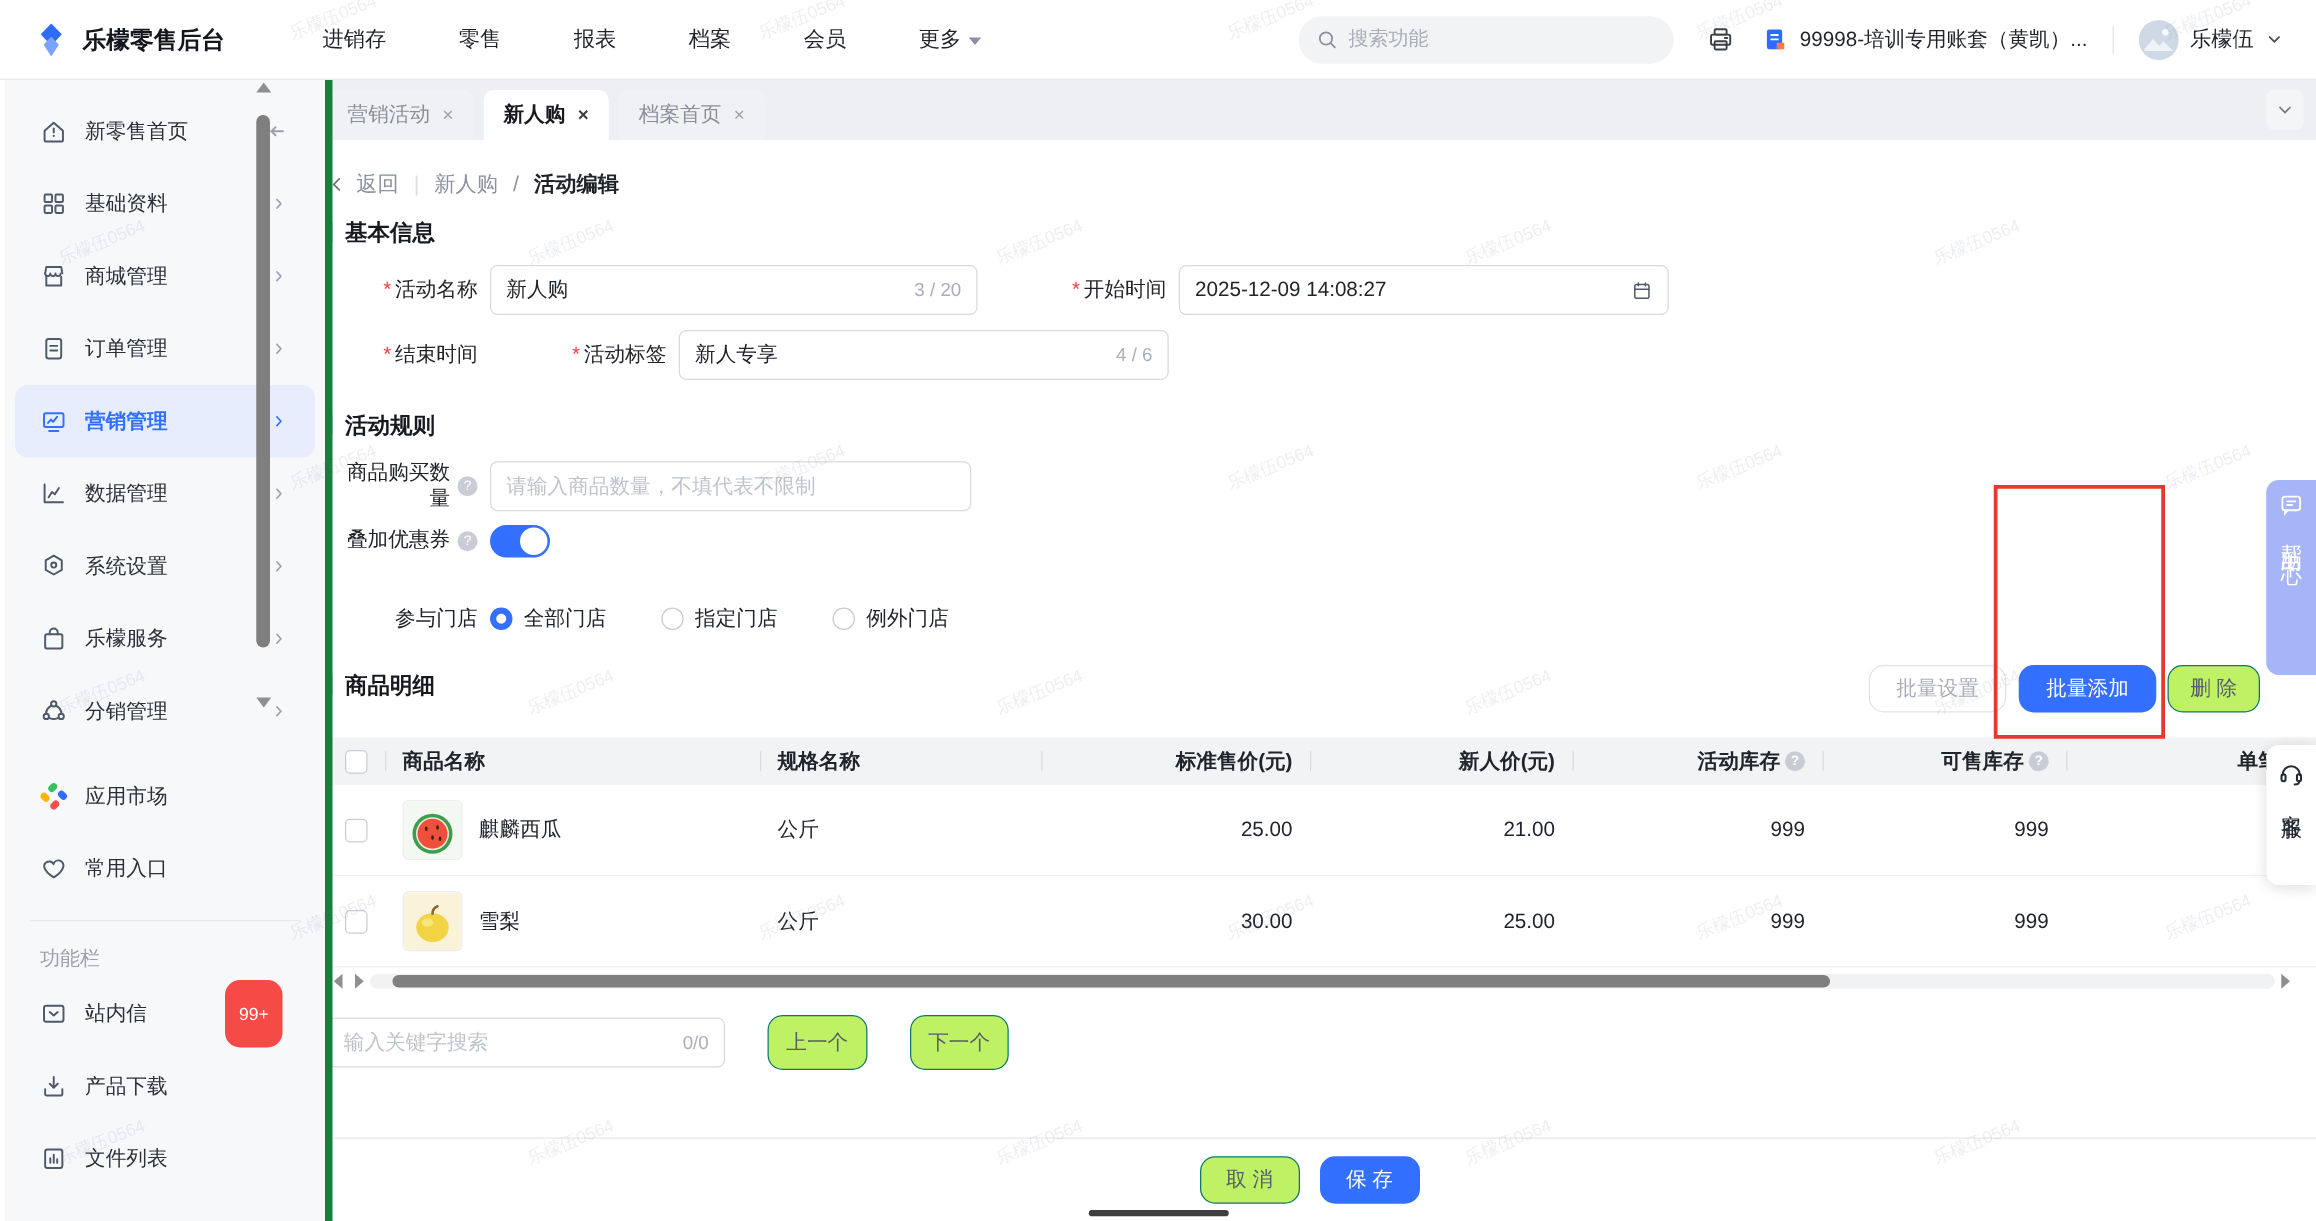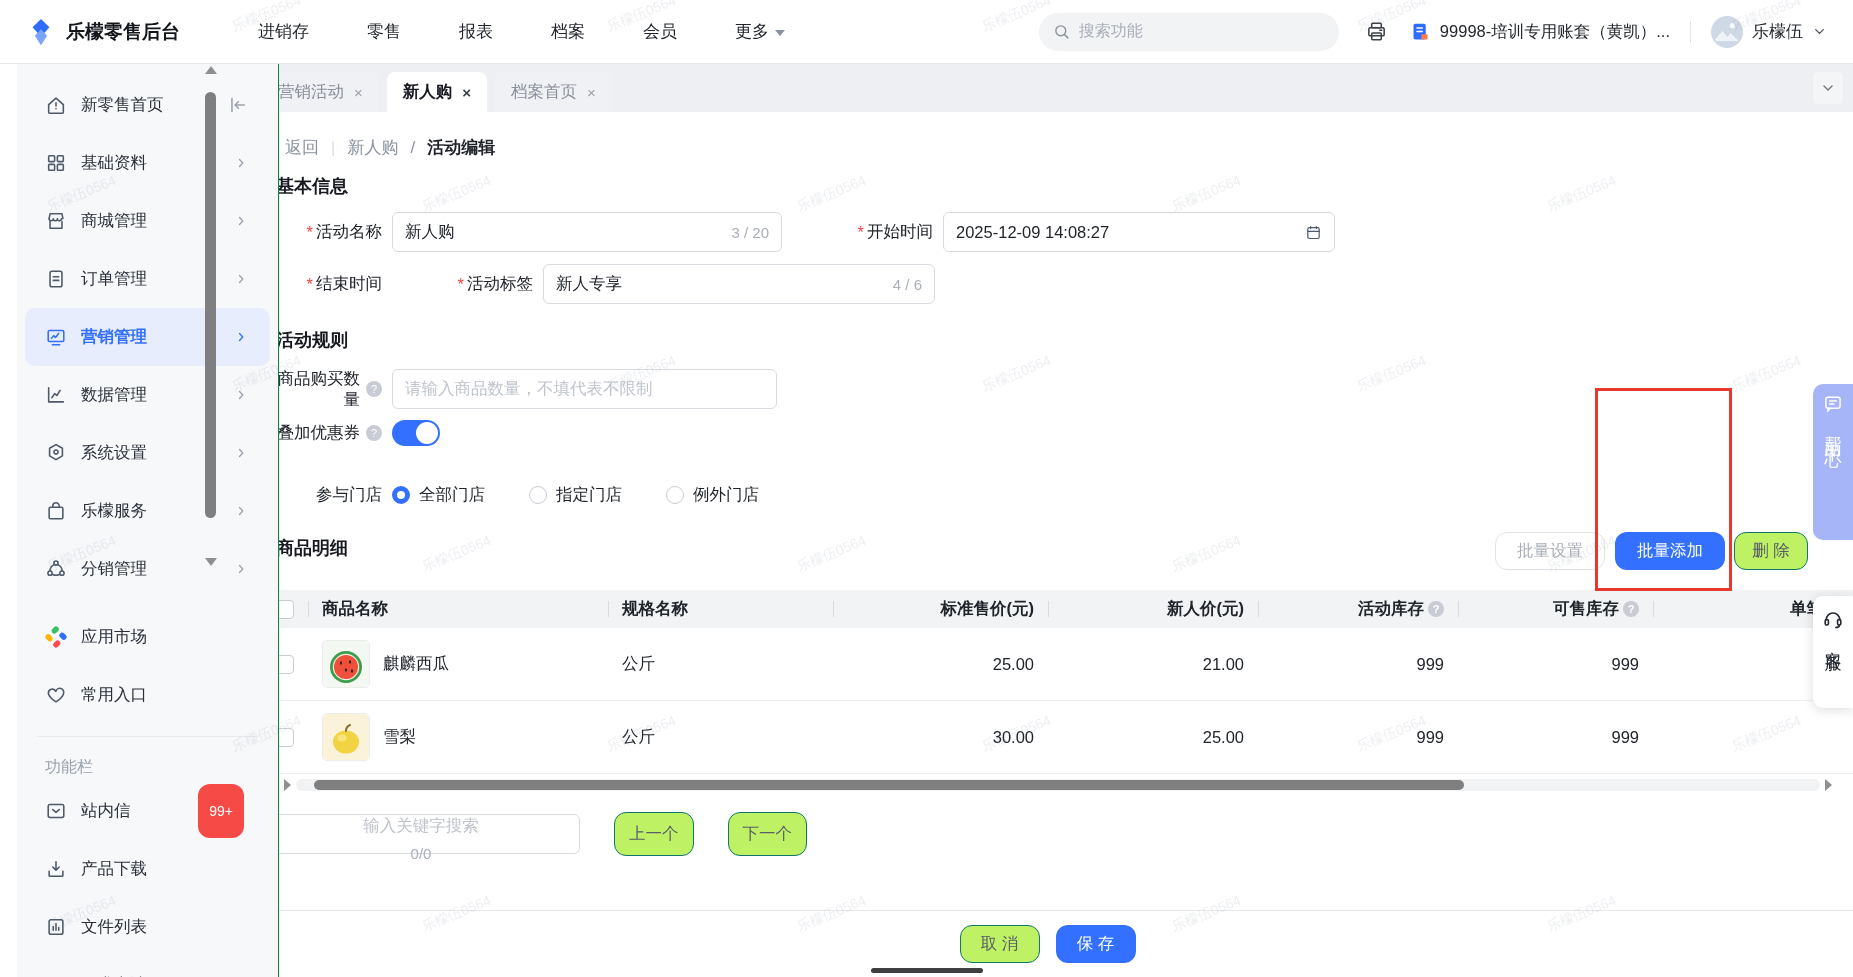--- a/index.html
+++ b/index.html
@@ -18,22 +18,22 @@
   .nav-item{font-size:17px;color:#1f2329;font-weight:500;cursor:pointer;display:flex;align-items:center;gap:6px;}
   .caret{width:0;height:0;border-left:5px solid transparent;border-right:5px solid transparent;border-top:6px solid #8a919f;margin-top:2px;}
   .nav-search{margin-left:auto;width:300px;height:38px;background:#f2f3f5;border-radius:19px;
     display:flex;align-items:center;gap:9px;padding:0 14px;box-sizing:border-box;cursor:text;}
   .nav-search .ph{font-size:16px;color:#a9aeb8;}
   .nav-ic{margin-left:26px;cursor:pointer;}
   .account{display:flex;align-items:center;gap:9px;margin-left:22px;cursor:pointer;font-size:16.5px;color:#1f2329;}
   .vdiv{width:1px;height:22px;background:#e3e5e8;margin:0 20px;}
   .user{display:flex;align-items:center;gap:9px;cursor:pointer;font-size:17px;font-weight:500;justify-content:center;}
   
-  .sidebar{position:absolute;left:17px;top:64px;bottom:0;width:262px;background:#f7f8fa;
-    border-right:1px solid #15803d;box-sizing:border-box;padding-top:12px;z-index:10;}
+  .sidebar{position:absolute;left:4px;top:64px;bottom:0;width:262px;background:#f7f8fa;
+    border-right:6px solid #15803d;box-sizing:border-box;padding-top:12px;z-index:10;}
   .s-item{height:58px;display:flex;align-items:center;gap:14px;margin:0 8px;padding:0 0 0 20px;
     border-radius:10px;cursor:pointer;color:#2a2f38;font-size:16.5px;}
   .s-item .s-ico{width:22px;height:22px;color:#4e5969;}
   .s-item .chev{margin-left:auto;margin-right:22px;color:#9aa1ac;}
   .s-item.active{background:#e7edfc;color:#3370ff;font-weight:600;}
   .s-item.active .s-ico, .s-item.active .chev{color:#3370ff;}
   .side-extra{margin-top:10px;}
   .s-divider{height:1px;background:#e8e9eb;margin:12px 20px;}
   .s-section{padding:8px 0 4px 28px;color:#9aa1ac;font-size:16px;}
   .badge{margin-left:auto;margin-right:26px;background:#f54a45;color:#fff;font-size:14px;
@@ -69,21 +69,21 @@
   .flabel{display:flex;align-items:center;justify-content:flex-end;font-size:16.5px;color:#20242b;gap:2px;}
   .w120{width:120px;}.w95{width:95px;}
   .ml56{margin-left:56px;}
   .req{color:#f53f3f;margin-right:1px;}
   .wrap-lbl{display:inline-block;width:92px;text-align:right;line-height:1.3;}
   .inp{height:40px;border:1px solid #d7dade;border-radius:6px;background:#fff;display:flex;
     align-items:center;gap:8px;padding:0 12px;box-sizing:border-box;margin-left:10px;cursor:text;}
   .inp .val{flex:1;font-size:16.5px;color:#20242b;white-space:nowrap;}
   .inp .phv{flex:1;font-size:16.5px;color:#bfc4cc;white-space:nowrap;}
   .inp .cnt{font-size:15px;color:#a9aeb8;white-space:nowrap;}
-  .w390{width:390px;}.w392{width:392px;}.w385{width:385px;}.w318{width:318px;margin-left:0;flex-direction:column;}
+  .w390{width:390px;}.w392{width:392px;}.w385{width:385px;}.w318{width:318px;margin-left:0;}
   .help{width:16px;height:16px;border-radius:50%;background:#c9ccd4;color:#fff;font-size:11px;
     display:inline-flex;align-items:center;justify-content:center;margin-left:4px;flex:none;cursor:pointer;}
   .toggle{width:48px;height:26px;border-radius:13px;background:#3370ff;position:relative;margin-left:10px;cursor:pointer;}
   .toggle .knob{position:absolute;right:2px;top:2px;width:22px;height:22px;border-radius:50%;background:#fff;}
   .radio-row{display:flex;align-items:center;margin-left:10px;gap:44px;}
   .radio-opt{display:flex;align-items:center;gap:9px;cursor:pointer;font-size:16.5px;color:#20242b;}
   .radio{width:18px;height:18px;border-radius:50%;border:1.5px solid #c9ccd4;box-sizing:border-box;background:#fff;}
   .radio.sel{border:5.5px solid #3370ff;}
   .sec3-btns{position:absolute;top:420px;left:0;right:0;height:40px;}
   .btn{height:38px;border-radius:12px;font-size:16.5px;display:inline-flex;align-items:center;

